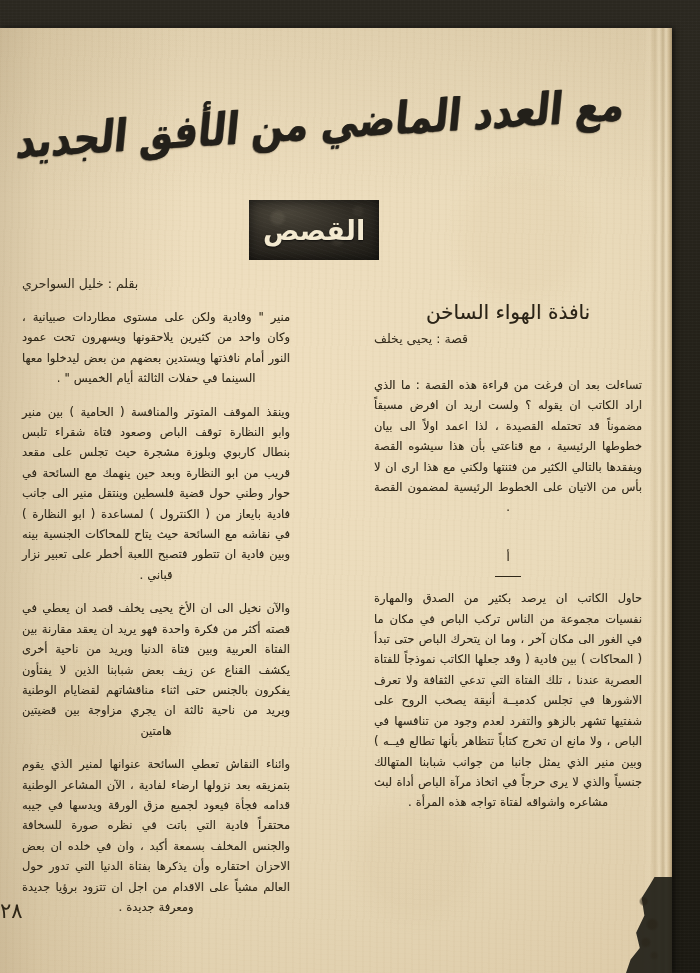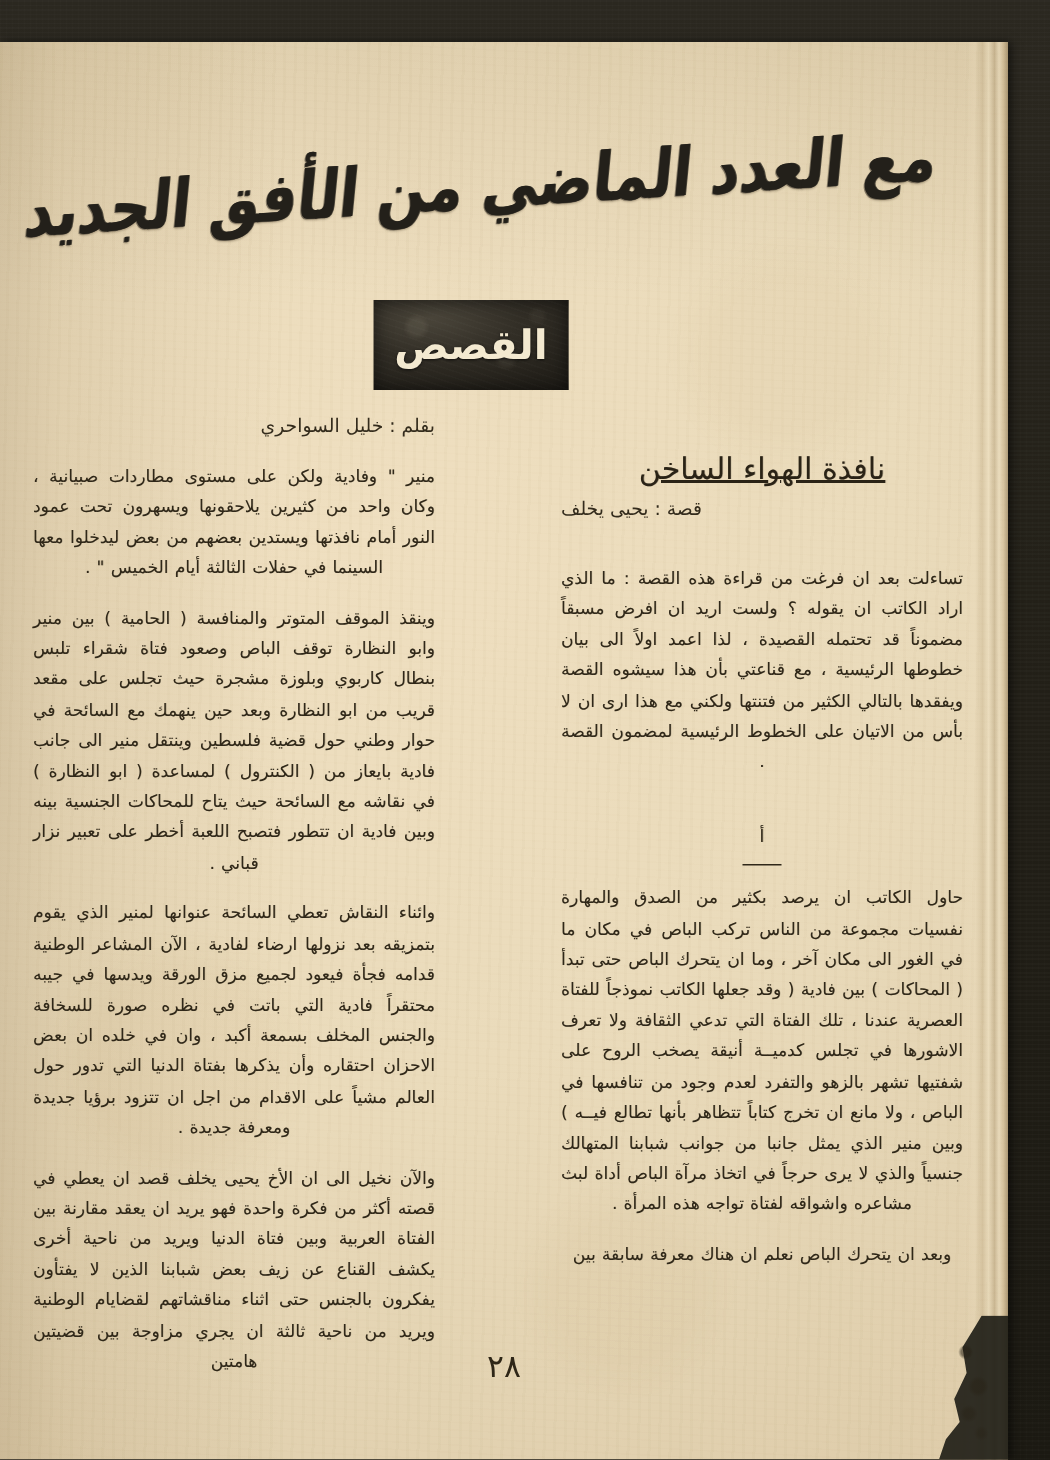--- a/index.html
+++ b/index.html
@@ -217,34 +217,33 @@
 
   .art-title {
     font-family: "DejaVu Sans", sans-serif;
     font-size: 20px;
     font-weight: 400;
     color: #2a2316;
     text-align: center;
     letter-spacing: 0px;
     margin: 24px 0 7px 0;
     text-shadow: 0.4px 0 0 rgba(42,35,22,.35);
-    text-decoration: underline;
   }
   .art-byline {
     font-family: "DejaVu Sans", sans-serif;
     font-size: 12.5px;
     color: #332b1c;
     text-align: left;
     margin: 0 0 14px 0;
   }
   .col-byline {
     font-family: "DejaVu Sans", sans-serif;
     font-size: 12.5px;
     color: #332b1c;
-    text-align: right;
+    text-align: left;
     margin: 0 0 16px 0;
     letter-spacing: .5px;
   }
 
   p.body {
     font-family: "DejaVu Sans", sans-serif;
     font-size: 11.4px;
     line-height: 20.4px;
     color: #2f2718;
     text-align: justify;
@@ -261,21 +260,21 @@
     border-top: 1.6px solid #2f2718;
     margin: 9px auto 11px auto;
   }
 
   
   #folio {
     position: absolute;
     left: 0;
     right: 0;
     bottom: 50px;
-    text-align: center;
+    text-align: left;
     font-family: "DejaVu Sans", sans-serif;
     font-size: 21px;
     color: #2e2617;
     letter-spacing: 1px;
   }
 </style>
 </head>
 <body>
 
 <div id="scan-root">
@@ -305,30 +304,29 @@
         <div class="column" id="col-right">
           <div class="art-title">نافذة الهواء الساخن</div>
           <div class="art-byline">قصة : يحيى يخلف</div>
 
           <p class="body tight">تساءلت بعد ان فرغت من قراءة هذه القصة : ما الذي اراد الكاتب ان يقوله ؟ ولست اريد ان افرض مسبقاً مضموناً قد تحتمله القصيدة ، لذا اعمد اولاً الى بيان خطوطها الرئيسية ، مع قناعتي بأن هذا سيشوه القصة ويفقدها بالتالي الكثير من فتنتها ولكني مع هذا ارى ان لا بأس من الاتيان على الخطوط الرئيسية لمضمون القصة .</p>
           <p class="body tight">أ</p>
 
           <div class="para-rule"></div>
 
           <p class="body">حاول الكاتب ان يرصد بكثير من الصدق والمهارة نفسيات مجموعة من الناس تركب الباص في مكان ما في الغور الى مكان آخر ، وما ان يتحرك الباص حتى تبدأ ( المحاكات ) بين فادية ( وقد جعلها الكاتب نموذجاً للفتاة العصرية عندنا ، تلك الفتاة التي تدعي الثقافة ولا تعرف الاشورها في تجلس كدميــة أنيقة يصخب الروح على شفتيها تشهر بالزهو والتفرد لعدم وجود من تنافسها في الباص ، ولا مانع ان تخرج كتاباً تتظاهر بأنها تطالع فيــه ) وبين منير الذي يمثل جانبا من جوانب شبابنا المتهالك جنسياً والذي لا يرى حرجاً في اتخاذ مرآة الباص أداة لبث مشاعره واشواقه لفتاة تواجه هذه المرأة .</p>
-          <p class="body">وبعد ان يتحرك الباص نعلم ان هناك معرفة سابقة بين</p>
         </div>
 
         <div class="column" id="col-left">
           <div class="col-byline">بقلم : خليل السواحري</div>
 
           <p class="body">منير " وفادية ولكن على مستوى مطاردات صبيانية ، وكان واحد من كثيرين يلاحقونها ويسهرون تحت عمود النور أمام نافذتها ويستدين بعضهم من بعض ليدخلوا معها السينما في حفلات الثالثة أيام الخميس " .</p>
           <p class="body">وينقذ الموقف المتوتر والمنافسة ( الحامية ) بين منير وابو النظارة توقف الباص وصعود فتاة شقراء تلبس بنطال كاربوي وبلوزة مشجرة حيث تجلس على مقعد قريب من ابو النظارة وبعد حين ينهمك مع السائحة في حوار وطني حول قضية فلسطين وينتقل منير الى جانب فادية بايعاز من ( الكنترول ) لمساعدة ( ابو النظارة ) في نقاشه مع السائحة حيث يتاح للمحاكات الجنسية بينه وبين فادية ان تتطور فتصبح اللعبة أخطر على تعبير نزار قباني .</p>
+          <p class="body">والآن نخيل الى ان الأخ يحيى يخلف قصد ان يعطي في قصته أكثر من فكرة واحدة فهو يريد ان يعقد مقارنة بين الفتاة العربية وبين فتاة الدنيا ويريد من ناحية أخرى يكشف القناع عن زيف بعض شبابنا الذين لا يفتأون يفكرون بالجنس حتى اثناء مناقشاتهم لقضايام الوطنية ويريد من ناحية ثالثة ان يجري مزاوجة بين قضيتين هامتين</p>
           <p class="body">وائناء النقاش تعطي السائحة عنوانها لمنير الذي يقوم بتمزيقه بعد نزولها ارضاء لفادية ، الآن المشاعر الوطنية قدامه فجأة فيعود لجميع مزق الورقة ويدسها في جيبه محتقراً فادية التي باتت في نظره صورة للسخافة والجنس المخلف بسمعة أكبد ، وان في خلده ان بعض الاحزان احتقاره وأن يذكرها بفتاة الدنيا التي تدور حول العالم مشياً على الاقدام من اجل ان تتزود برؤيا جديدة ومعرفة جديدة .</p>
-          <p class="body">والآن نخيل الى ان الأخ يحيى يخلف قصد ان يعطي في قصته أكثر من فكرة واحدة فهو يريد ان يعقد مقارنة بين الفتاة العربية وبين فتاة الدنيا ويريد من ناحية أخرى يكشف القناع عن زيف بعض شبابنا الذين لا يفتأون يفكرون بالجنس حتى اثناء مناقشاتهم لقضايام الوطنية ويريد من ناحية ثالثة ان يجري مزاوجة بين قضيتين هامتين</p>
         </div>
 
       </div>
 
       <div id="folio">٢٨</div>
     </div>
 
     <div id="torn-corner">
       <div class="tear-dark"></div>
       <div class="tear-fiber"></div>

